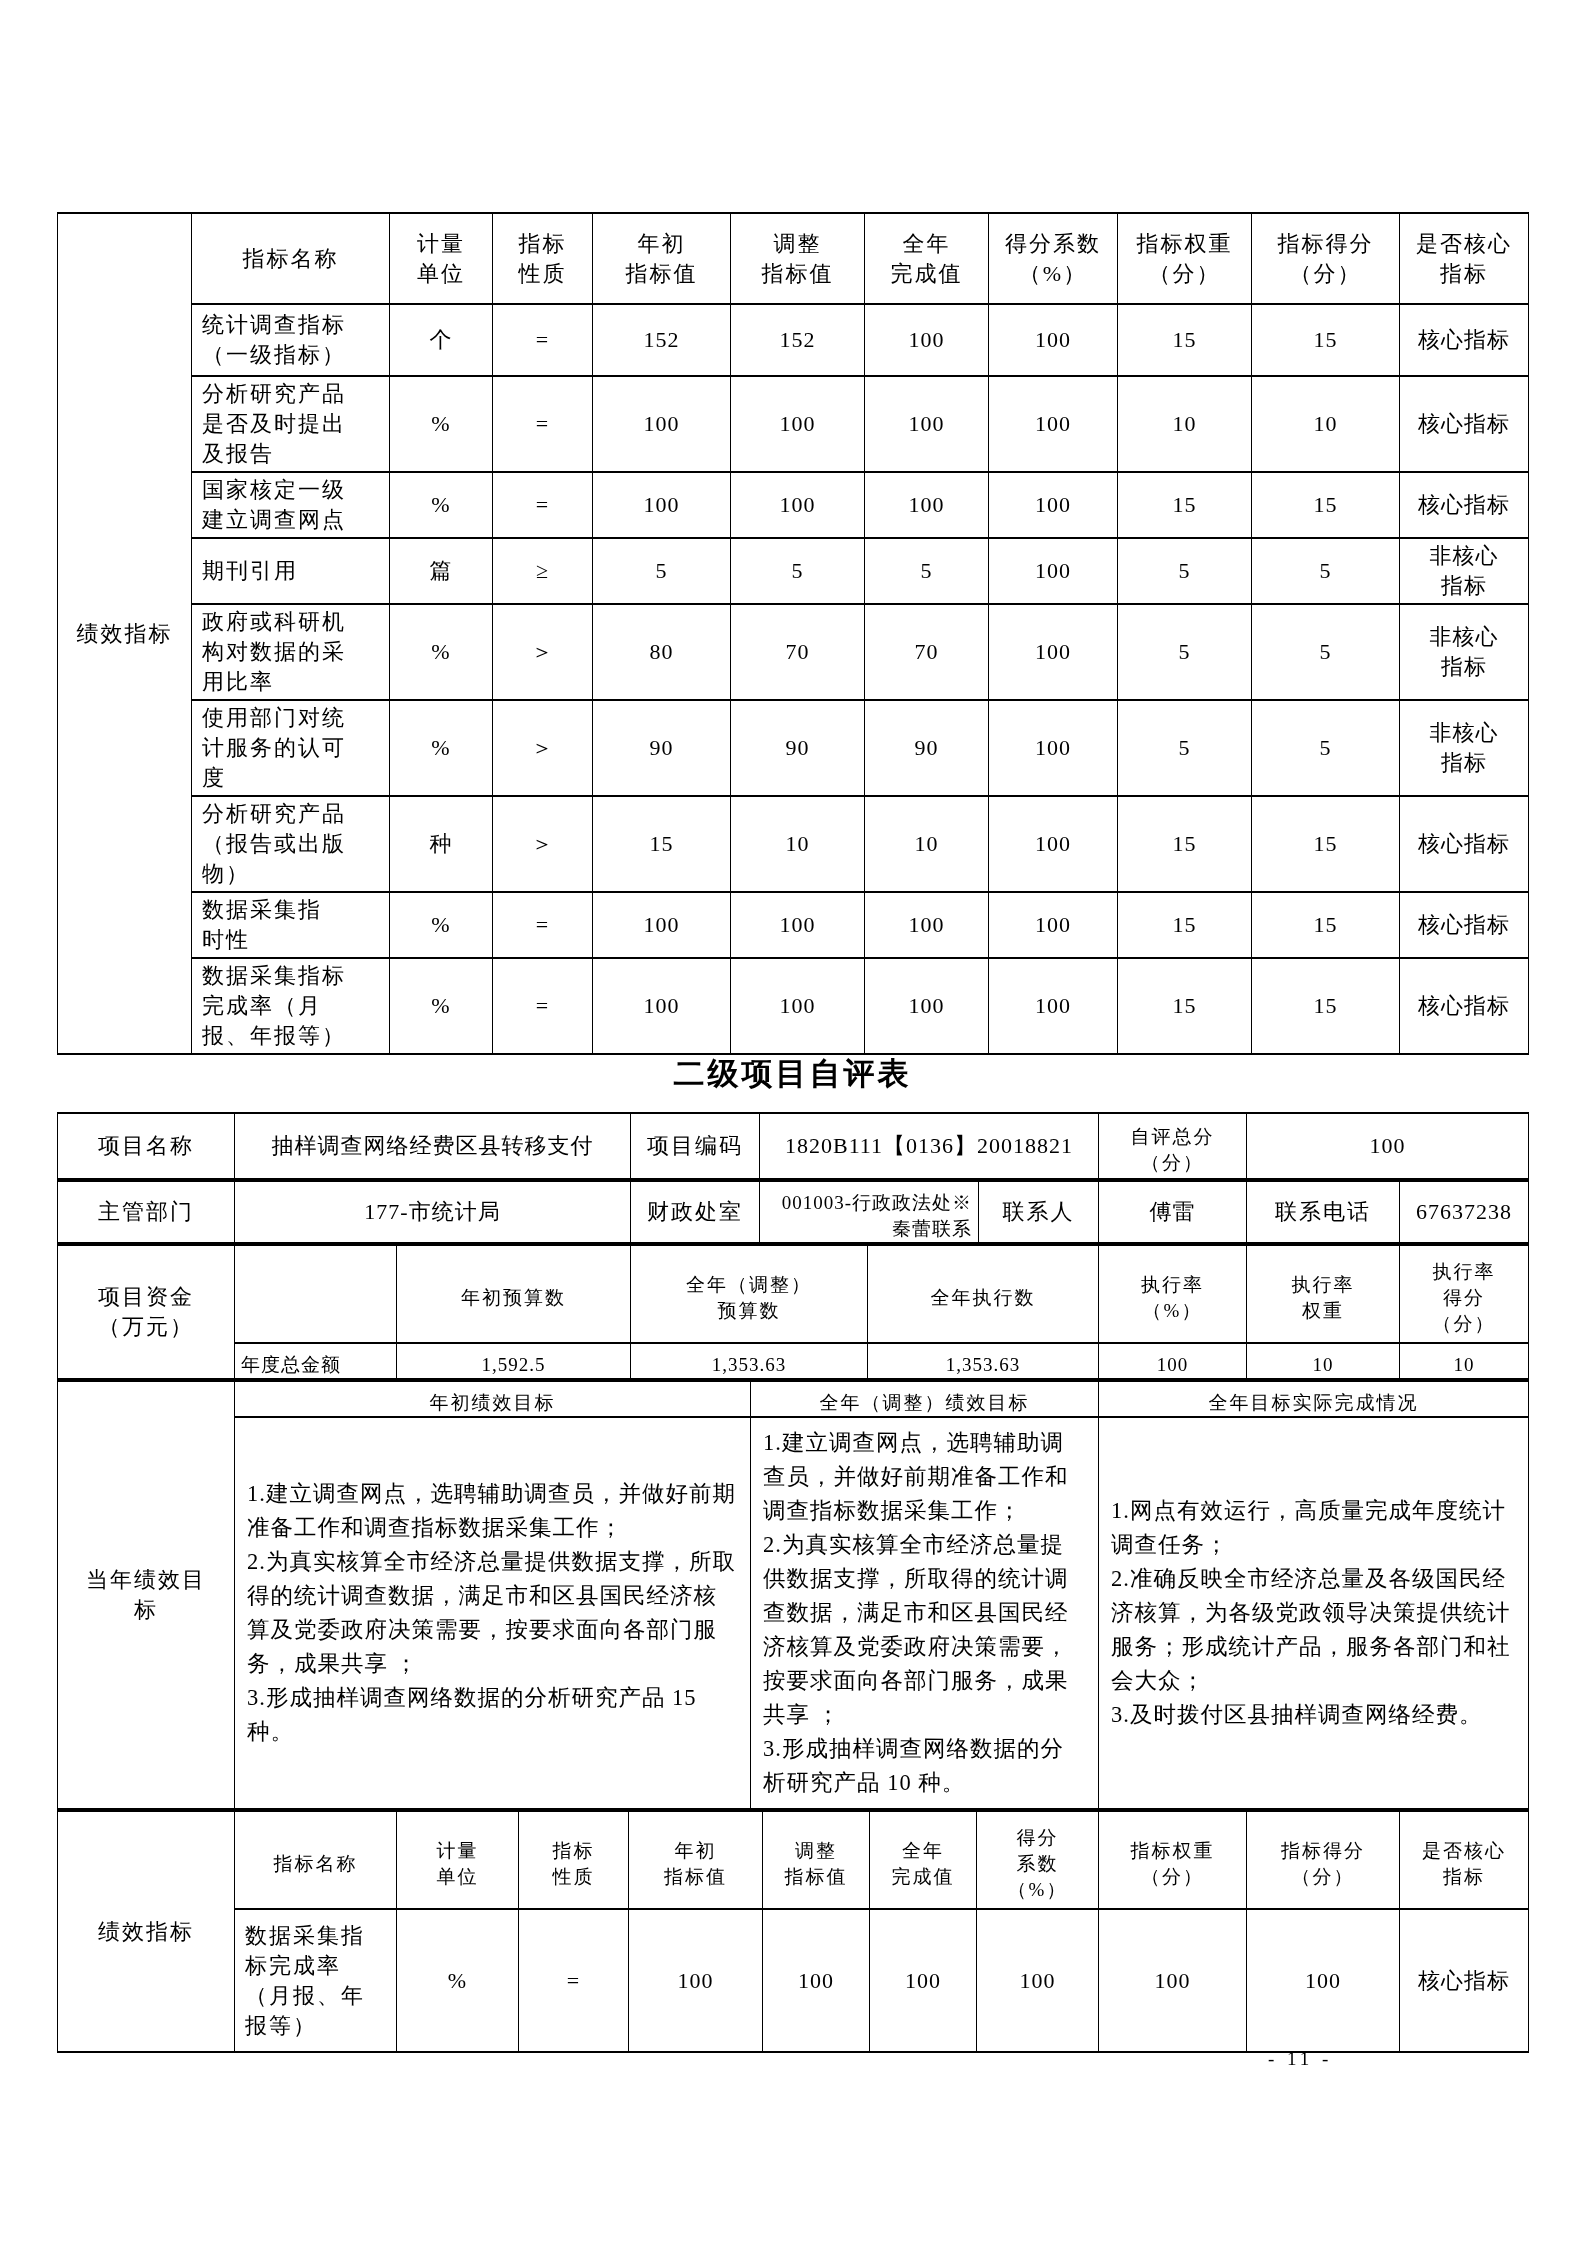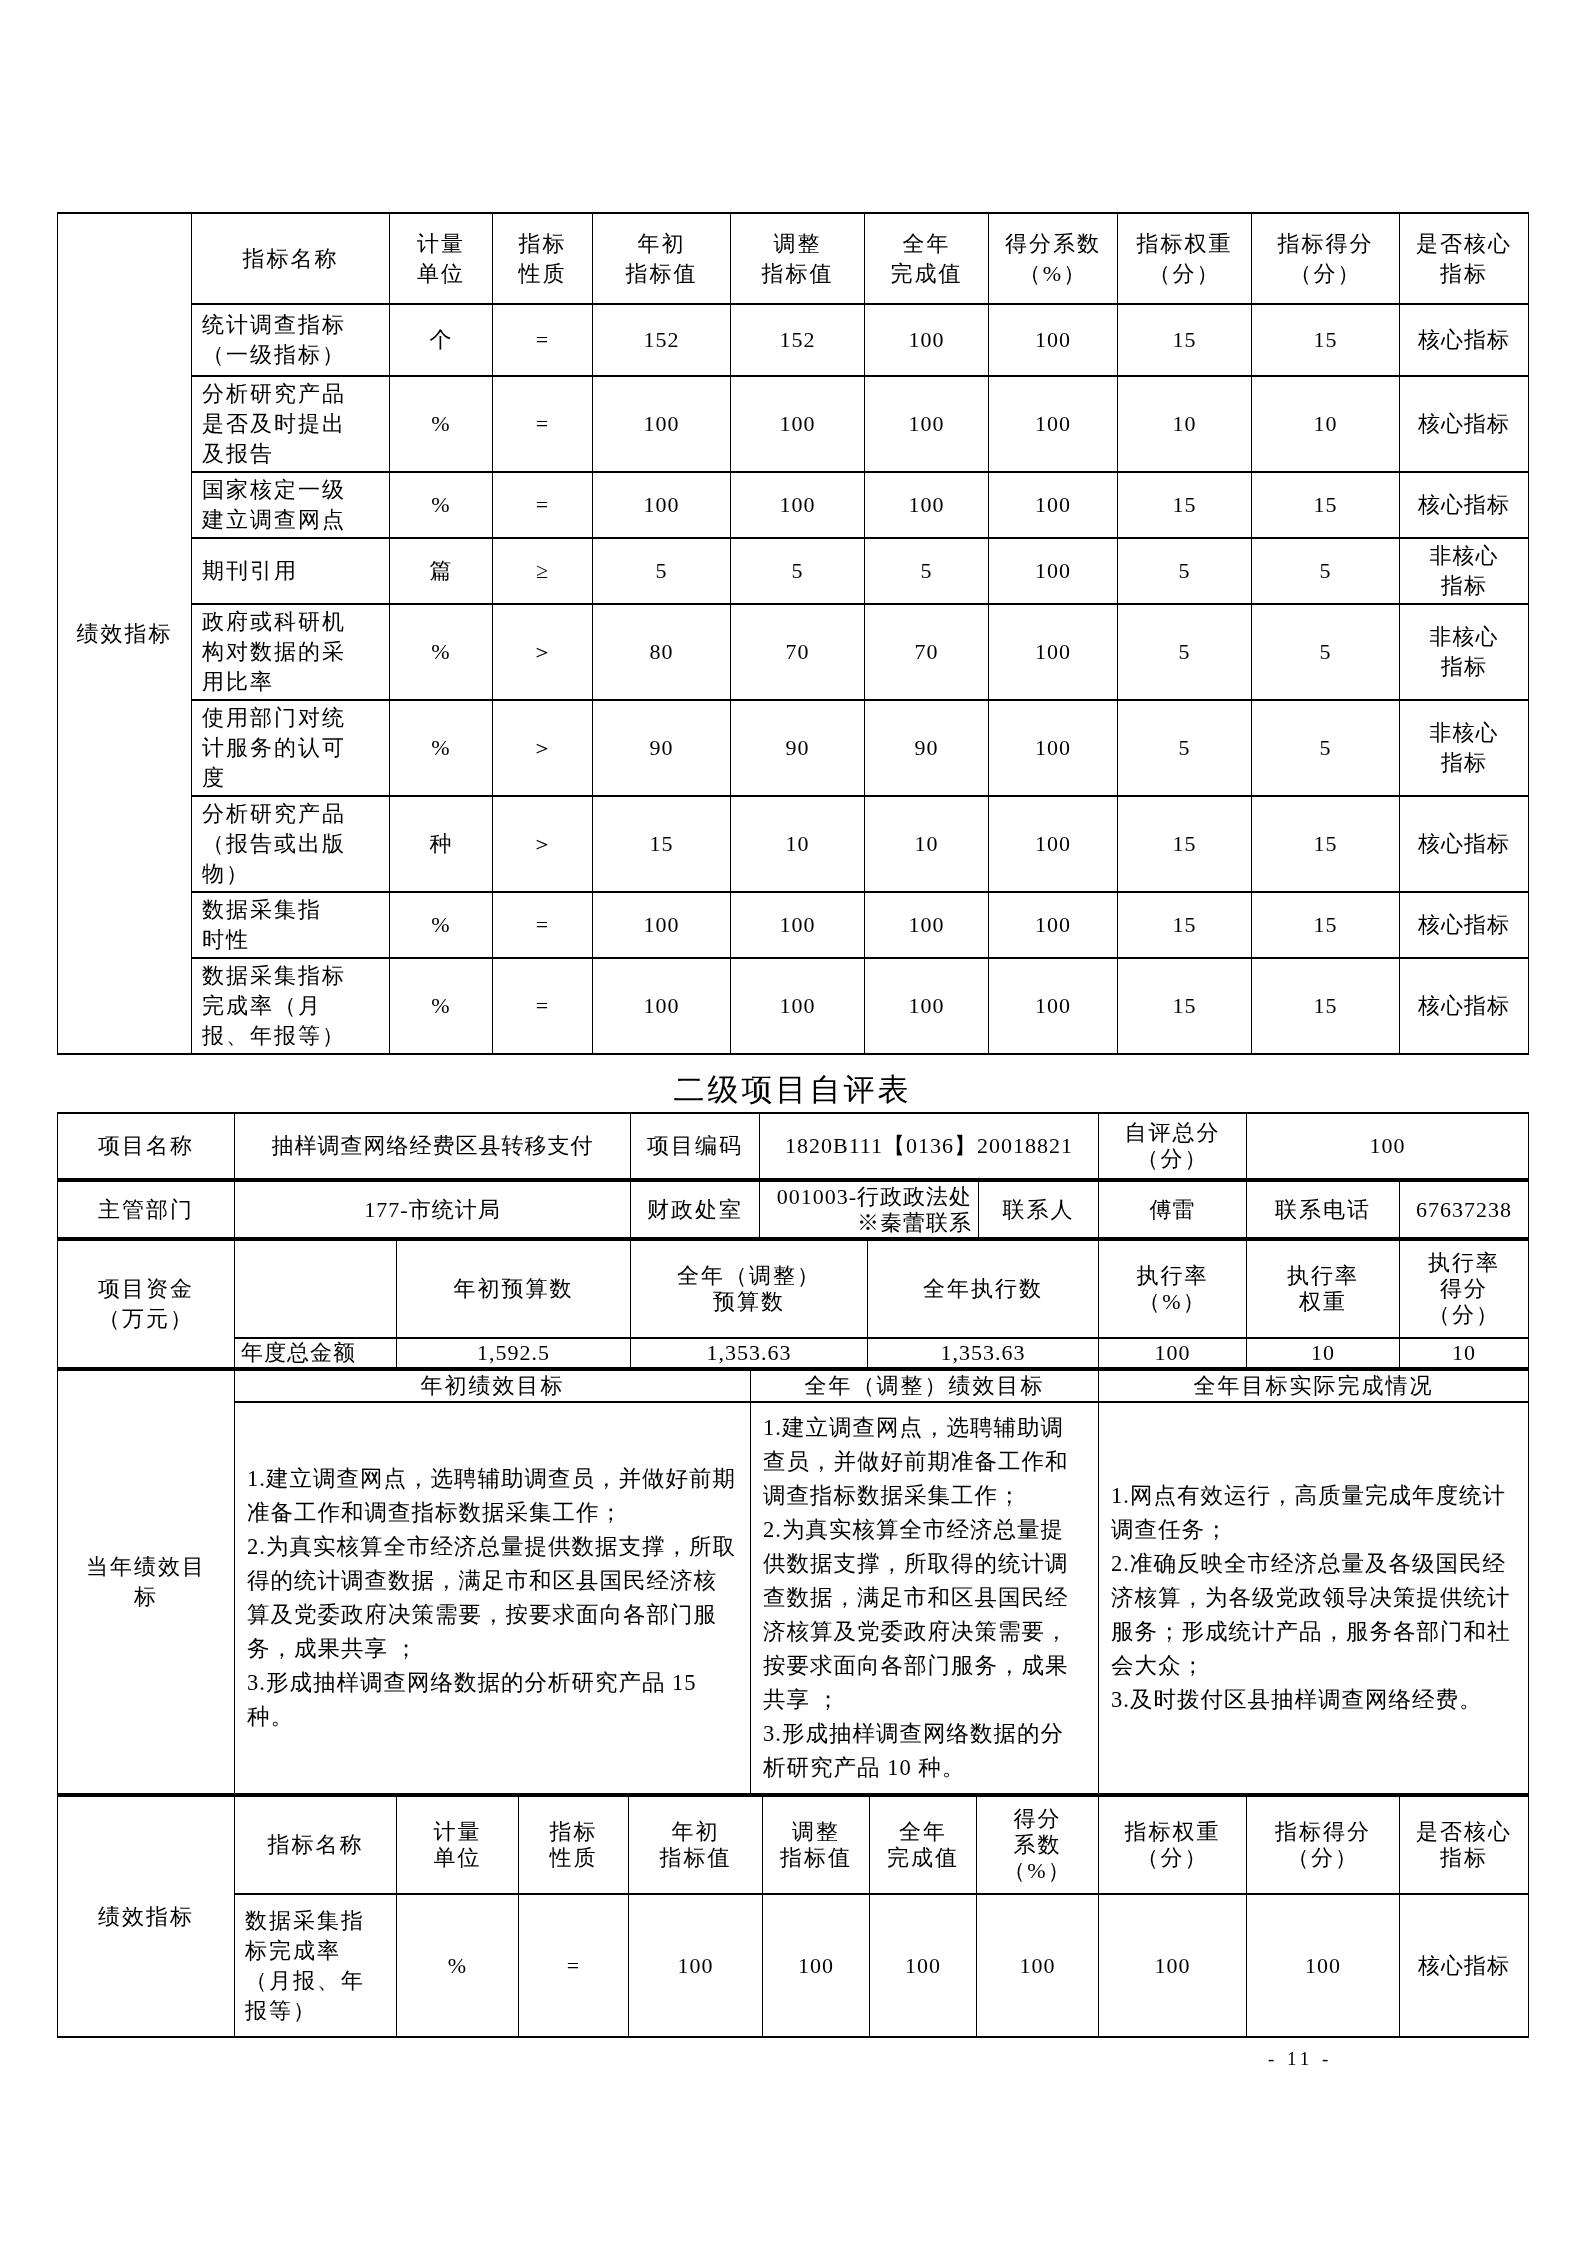--- a/index.html
+++ b/index.html
@@ -13,25 +13,25 @@
   }
   .tbl td {
     border:1px solid #000; border-top-width:2px; border-bottom-width:2px;
     padding:2px 6px; font-size:22px; line-height:30px;
     text-align:center; vertical-align:middle;
     white-space:pre-wrap; word-wrap:break-word; letter-spacing:1px;
   }
   .tbl td.name { text-align:left; letter-spacing:2px; padding-left:10px; }
   .tbl td.hdr  { letter-spacing:2px; }
   .tbl td.vlabel { letter-spacing:2px; }
-  .tbl td.compact { padding-top:0; padding-bottom:0; line-height:26px; font-size:22px; }
+  .tbl td.compact { padding-top:8px; padding-bottom:0; line-height:26px; font-size:19px; }
   .tbl td.goaltext { text-align:left; padding:8px 12px; line-height:34px; font-size:22.5px; letter-spacing:1px; }
   .title {
     position:absolute; left:57px; width:1471px; text-align:center;
-    font-size:31px; font-weight:normal; letter-spacing:3px;margin-top:16px;
+    font-size:31px; font-weight:bold; letter-spacing:3px;
   }
   .pagenum {
     position:absolute; font-size:19px; letter-spacing:4px;
   }
   .stack { position:absolute; }
   .stack table { border-collapse:collapse; table-layout:fixed; }
 </style>
 </head>
 <body>
 

